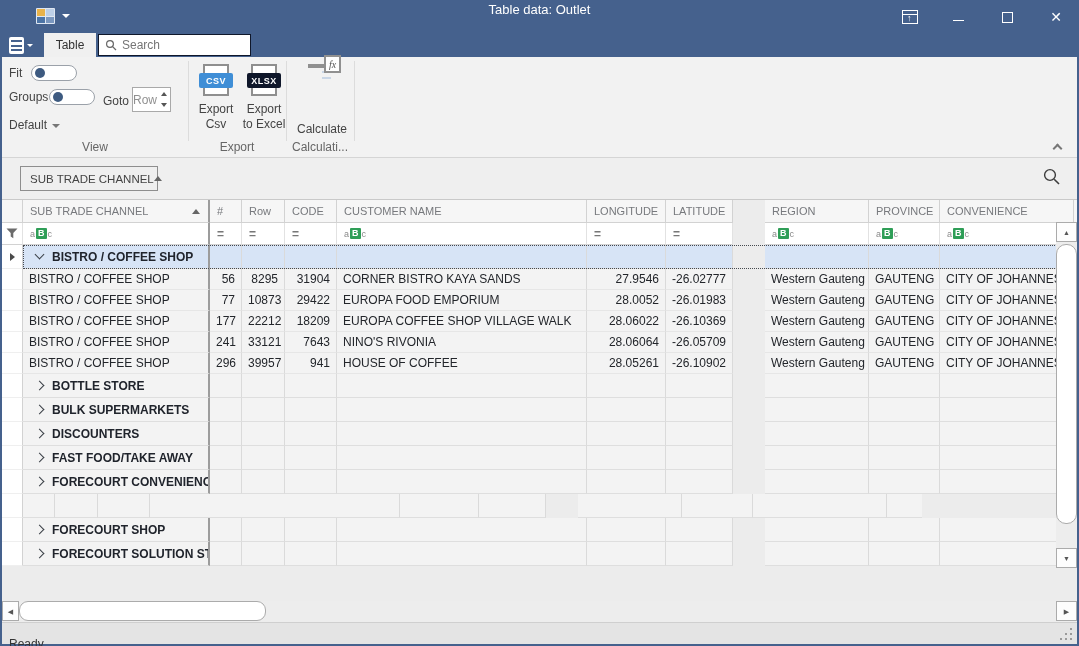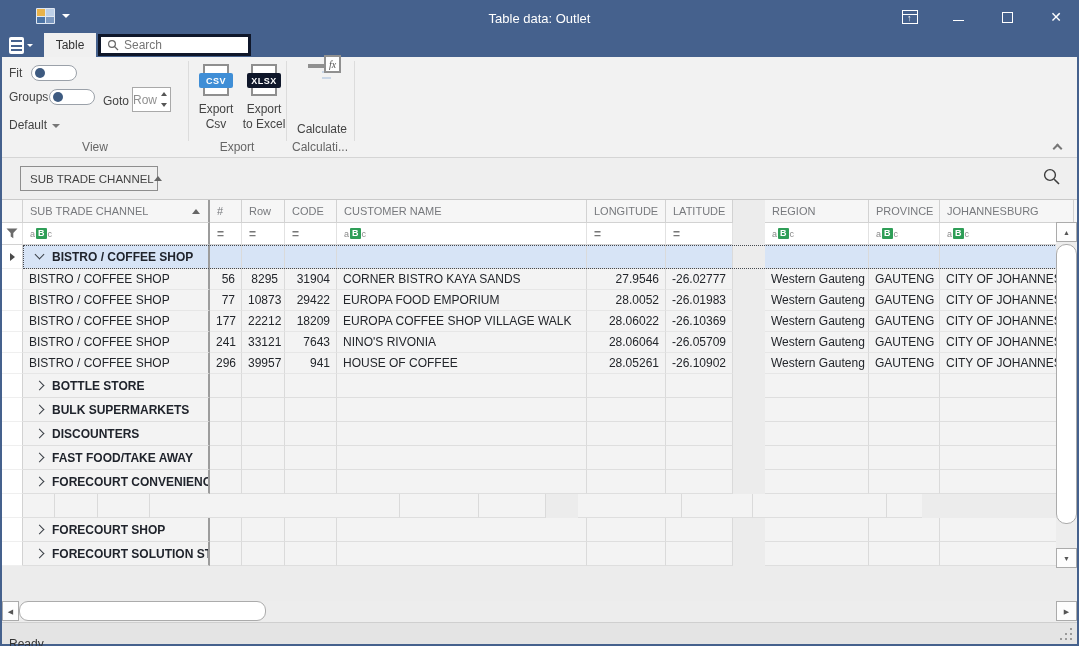--- a/index.html
+++ b/index.html
@@ -9,39 +9,39 @@
 
   
   .titlebar { position:absolute; top:0; left:0; right:0; height:33px; }
   .qat-icon { position:absolute; left:36px; top:8px; width:19px; height:16px; background:#dfe7f2; padding:1px;
               display:grid; grid-template-columns:1fr 1fr; grid-template-rows:1fr 1fr; gap:1px; border-radius:1px; }
   .qat-icon i { display:block; }
   .qat-tl { background:#E8B24A; } .qat-tr { background:#BDD0E8; }
   .qat-bl { background:#4C74A6; } .qat-br { background:#7A97BF; }
   .caret-down-white { width:0; height:0; border-left:4px solid transparent; border-right:4px solid transparent; border-top:4px solid #fff; }
   .qat-caret { position:absolute; left:62px; top:14px; }
-  .app-title { position:absolute; left:0; right:0; top:11px; text-align:center; color:#ffffff; font-size:13px; }
+  .app-title { position:absolute; left:0; right:0; top:2px; text-align:center; color:#ffffff; font-size:13px; }
   .winbtn { position:absolute; top:4px; width:28px; height:26px; display:flex; align-items:center; justify-content:center; }
   .wb-ribbonopt { left:896px; }
   .ribbonopt-glyph { width:16px; height:14px; border:1px solid #fff; position:relative; }
   .ribbonopt-glyph:before { content:""; position:absolute; left:0; right:0; top:3px; height:1px; background:#fff; }
   .ribbonopt-glyph:after { content:"↑"; position:absolute; left:4px; top:2px; color:#fff; font-size:9px; line-height:10px; }
   .wb-min { left:944px; } .min-glyph { width:11px; height:1px; background:#fff; margin-top:6px; }
   .wb-max { left:993px; } .max-glyph { width:11px; height:11px; border:1px solid #fff; }
   .wb-close { left:1042px; color:#fff; font-size:14px; }
 
   
   .tabrow { position:absolute; top:33px; left:0; right:0; height:24px; }
   .menu-btn { position:absolute; left:9px; top:2px; width:30px; height:21px; display:flex; align-items:center; gap:3px; }
   .menu-glyph { width:15px; height:17px; background:#fff; border-radius:2px; padding:3px 2px; display:flex; flex-direction:column; justify-content:space-between; }
   .menu-glyph i { display:block; height:2px; background:#45618D; }
   .menu-caret { width:0; height:0; border-left:3px solid transparent; border-right:3px solid transparent; border-top:3px solid #fff; }
   .tab { position:absolute; left:44px; top:0; width:52px; height:24px; background:#f0f0f0; color:#333; font-size:12px;
          display:flex; align-items:center; justify-content:center; }
-  .searchbox { position:absolute; left:98px; top:1px; width:153px; height:22px; background:#fff; border:3px solid #0f172a;
+  .searchbox { position:absolute; left:98px; top:1px; width:153px; height:22px; background:#fff; border:1px solid #0f172a;
                display:flex; align-items:center; padding:0 6px; gap:5px; }
   .searchbox input { border:none; outline:none; flex:1; font-size:12px; font-family:"Liberation Sans",sans-serif; color:#333; background:transparent; min-width:0; }
   .mag-small { flex:0 0 auto; }
 
   
   .ribbon { position:absolute; top:57px; left:2px; right:2px; height:101px; background:#f2f2f2; border-bottom:1px solid #d5d5d5; }
   .rb-sep { position:absolute; top:4px; bottom:16px; width:1px; background:#dcdcdc; }
   .rb-cap { position:absolute; bottom:3px; text-align:center; font-size:12px; color:#666; }
   .rb-label { position:absolute; font-size:12px; color:#444; }
   .toggle { position:absolute; width:46px; height:16px; background:#fff; border:1px solid #9ba1a9; border-radius:8px; }
@@ -291,21 +291,21 @@
       <div class="c c-lat">
           <span>LATITUDE</span>
         </div>
       <div class="c c-reg">
           <span>REGION</span>
         </div>
       <div class="c c-prov">
           <span>PROVINCE</span>
         </div>
       <div class="c c-muni">
-          <span>JOHANNESBURG</span>
+          <span>CONVENIENCE</span>
         </div>
       <div class="c c-town">
           <span>TOWN</span>
         </div>
     </div>
 
     <div class="grow flt">
       <div class="c c-ind">
         <svg width="12" height="11" viewBox="0 0 12 11">
           <path d="M0.5 0.5 H11.5 L7.3 5 V10.2 L4.7 8.6 V5 Z" fill="#6b6b6b"></path>

